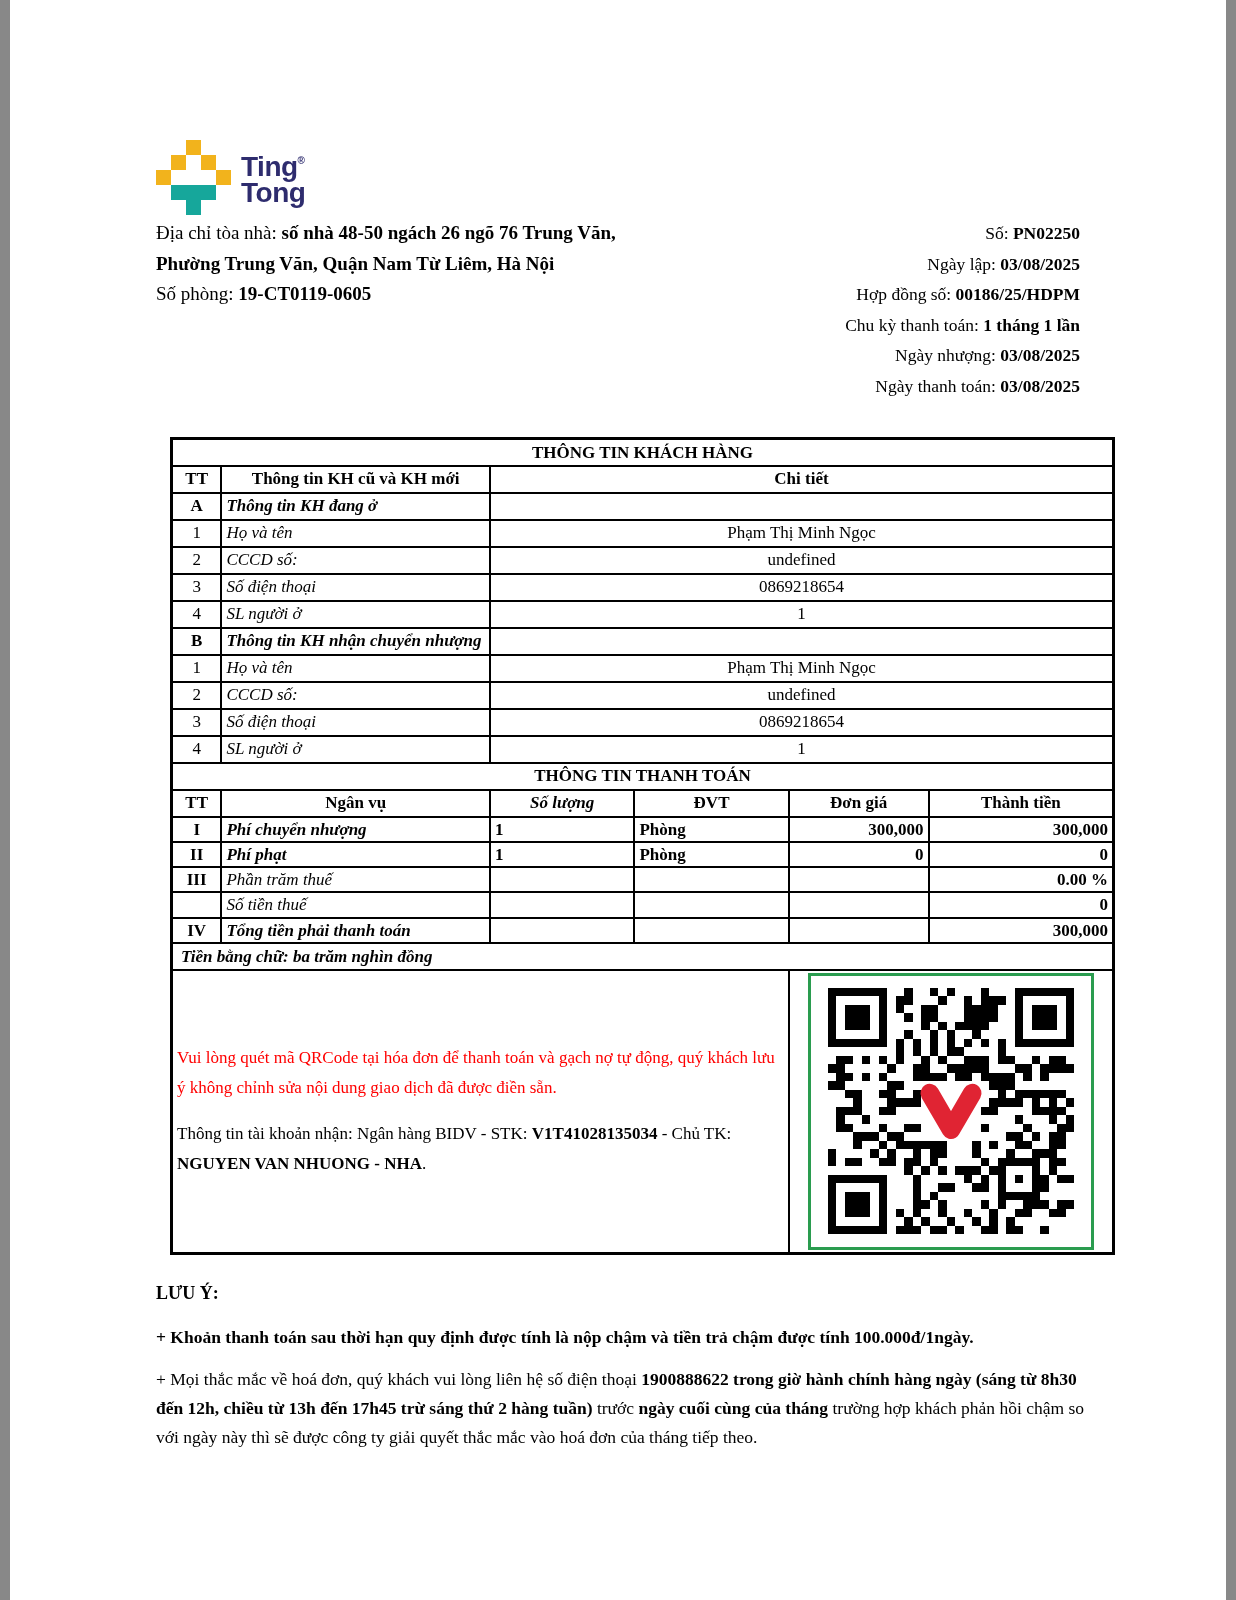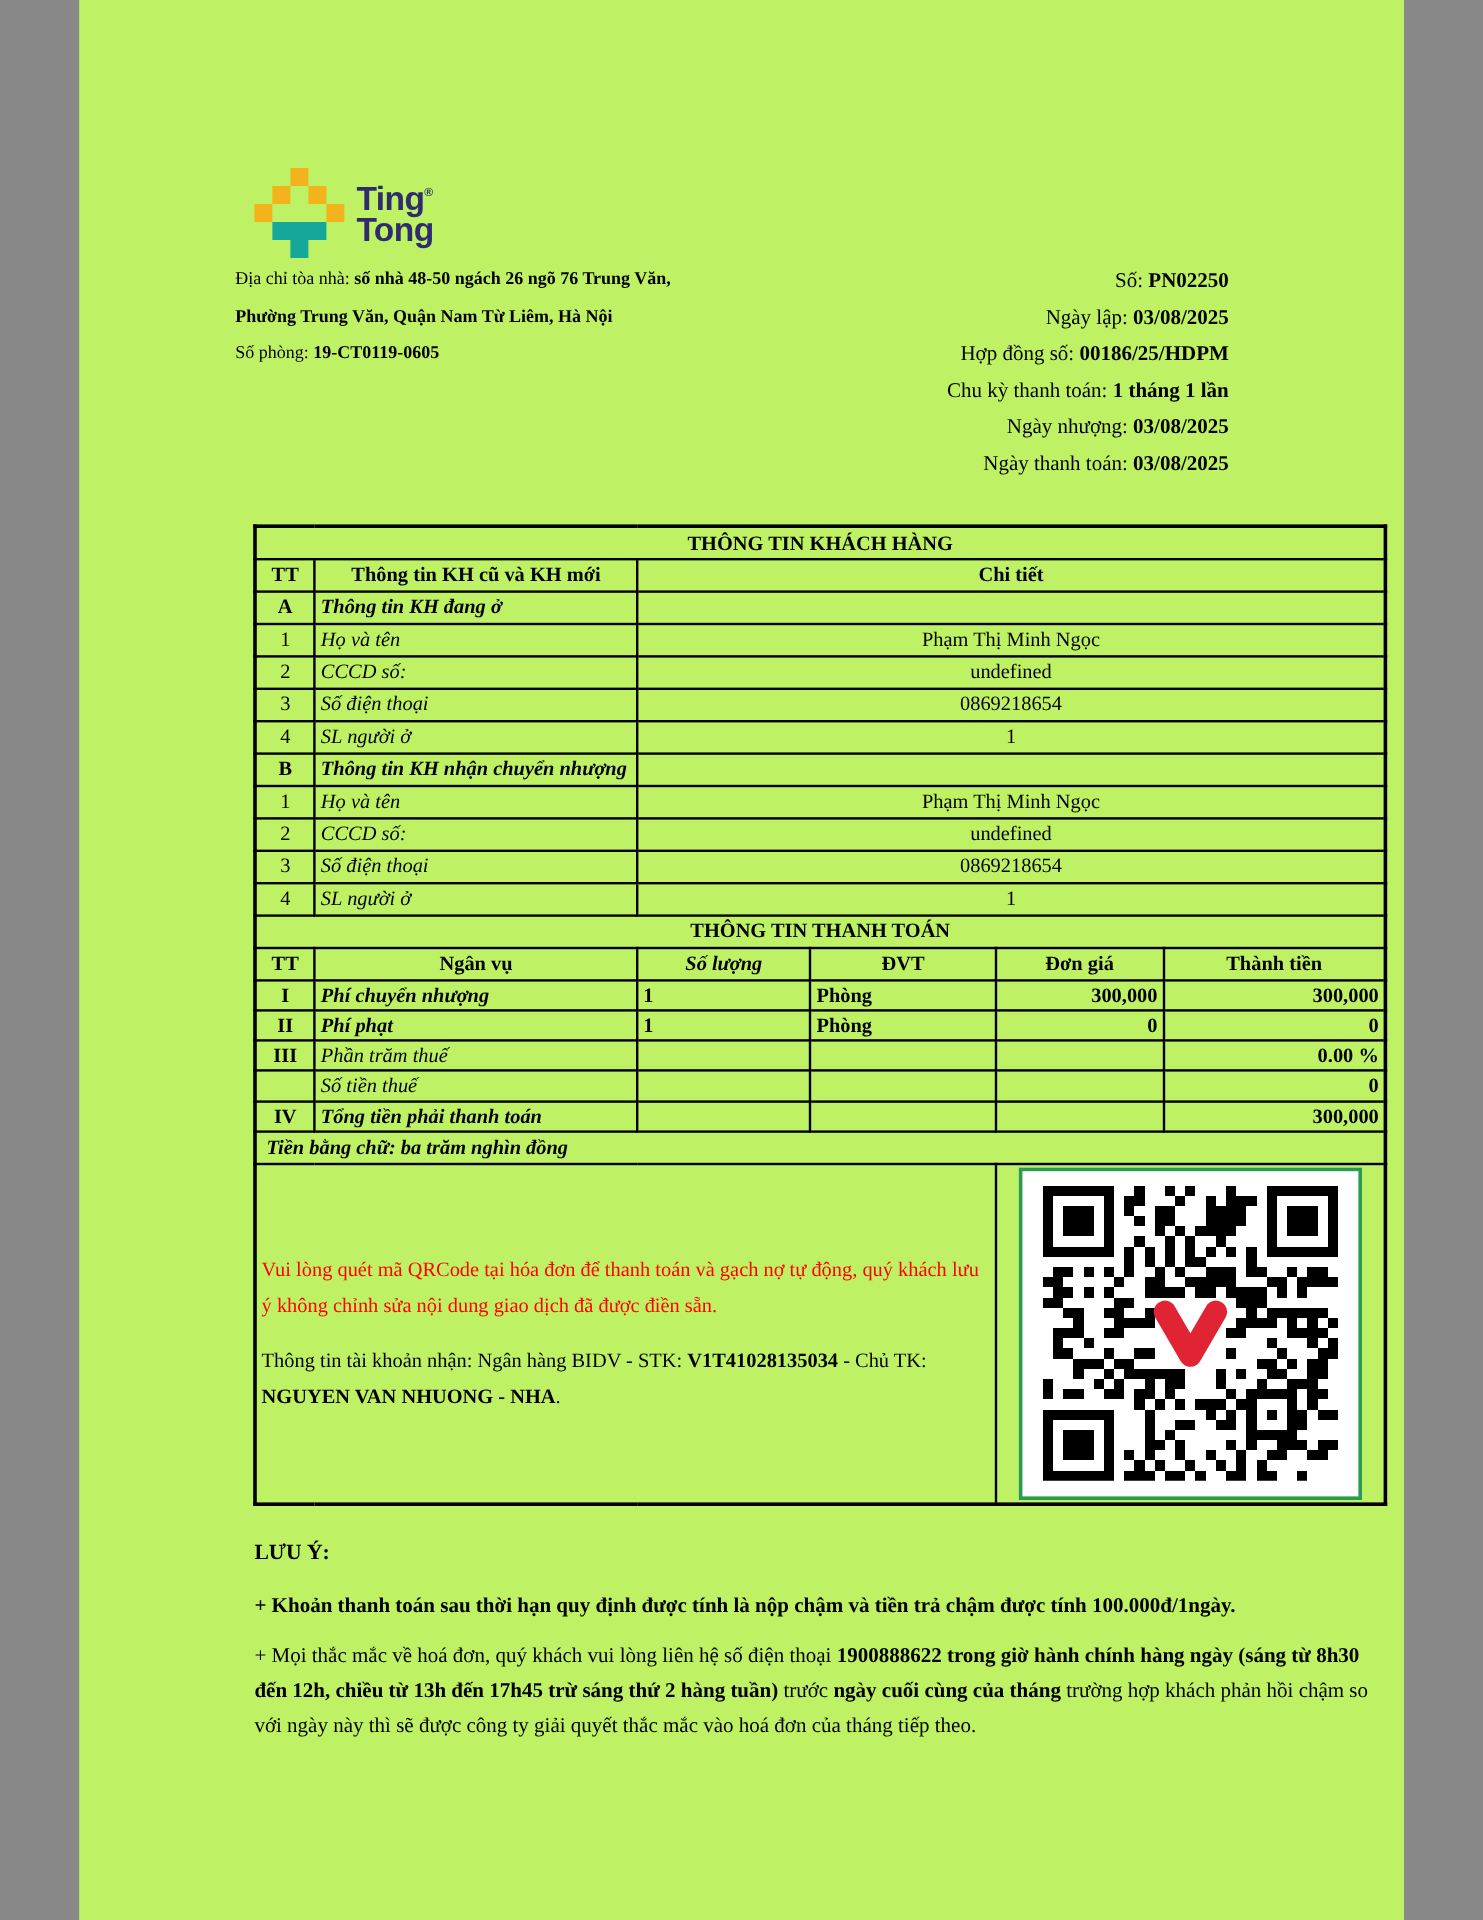--- a/index.html
+++ b/index.html
@@ -8,23 +8,23 @@
     --brand-navy:#2E2C6E;
     --warning-red:#FF0000;
     --qr-border-green:#2A9C4F;
     --qr-logo-red:#E02433;
     --ink:#000000;
   }
   *{margin:0;padding:0;box-sizing:border-box;}
   html,body{background:#888;}
   .page{
     position:relative;
-    width:1104px;height:1600px;
+    width:1216px;height:1600px;
     margin:0 auto;
-    background:#bef264;
+    background:#ffffff;
     font-family:"Liberation Serif","DejaVu Serif",serif;
     color:var(--ink);
     overflow:hidden;
   }
   
   .logo{position:absolute;left:146px;top:140px;display:flex;gap:10px;}
   .logo-mark{position:relative;width:75px;height:75px;display:grid;
     grid-template-columns:repeat(5,15px);grid-template-rows:repeat(5,15px);}
   .sq{width:15px;height:15px;}
   .sq.y{background:var(--brand-yellow);}
@@ -41,31 +41,31 @@
     font-weight:700;font-size:28px;line-height:26px;
     color:var(--brand-navy);letter-spacing:-0.5px;margin-top:8px;
   }
   .logo-text sup{font-size:10px;vertical-align:12px;}
   
   .doc-title{
     position:absolute;right:146px;top:142px;
     font-size:23px;font-weight:700;white-space:nowrap;
   }
   .address-block{
-    position:absolute;left:130px;top:218px;width:520px;
-    font-size:15px;line-height:30.5px;
+    position:absolute;left:146px;top:218px;width:520px;
+    font-size:19px;line-height:30.5px;
   }
   .meta-block{
     position:absolute;right:146px;top:218px;
     text-align:right;font-size:17.5px;line-height:30.5px;white-space:nowrap;
   }
   b{font-weight:700;}
   
   table.main{
-    position:absolute;left:145px;top:437px;width:945px;
+    position:absolute;left:160px;top:437px;width:945px;
     border-collapse:collapse;border:3px solid #000;
     font-size:17px;
   }
   table.main td{border:2px solid #000;padding:1px 4px;line-height:1.25;}
   tr.sec-title td{height:27px;text-align:center;font-weight:700;}
   tr.c-hdr td{height:27px;text-align:center;font-weight:700;}
   tr.c-row td{height:27px;}
   tr.p-hdr td{height:27px;text-align:center;font-weight:700;}
   tr.p-row td{height:24px;}
   td.tt{text-align:center;}

